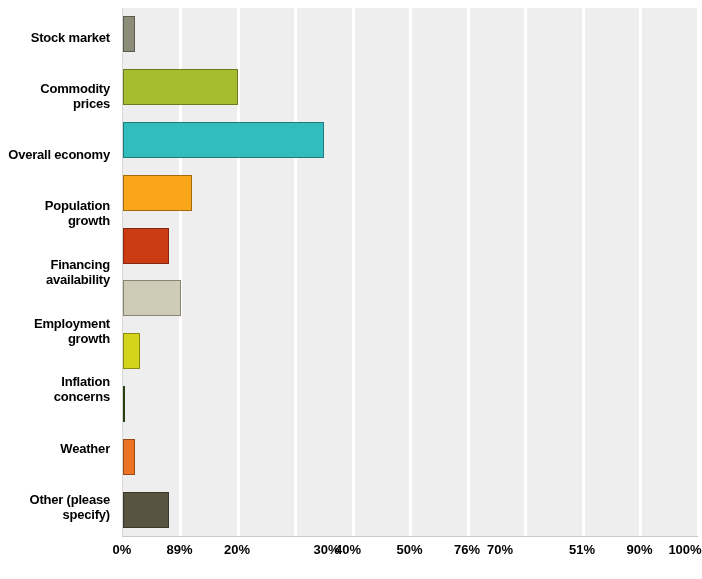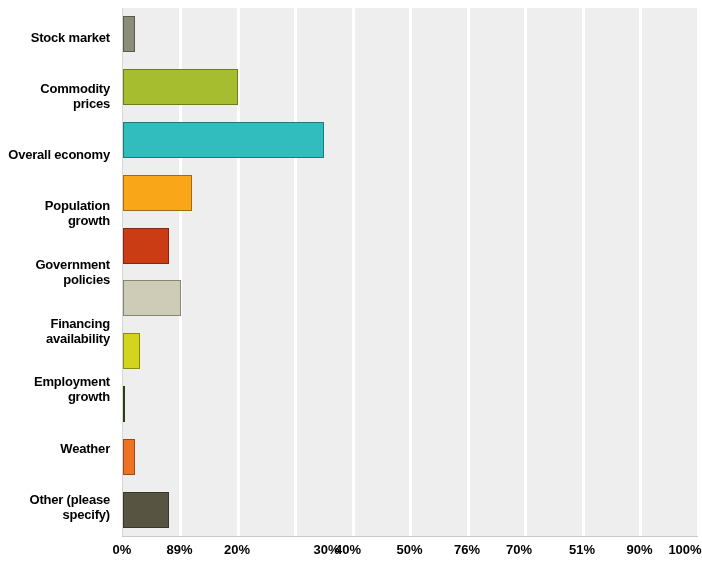--- a/index.html
+++ b/index.html
@@ -123,27 +123,27 @@
       <div class="cat-label">
         <span>Commodity<br>prices</span>
       </div>
       <div class="cat-label">
         <span>Overall economy</span>
       </div>
       <div class="cat-label">
         <span>Population<br>growth</span>
       </div>
       <div class="cat-label">
-        <span>Government<br>policies</span>
-      </div>
-      <div class="cat-label">
         <span>Financing<br>availability</span>
       </div>
       <div class="cat-label">
         <span>Employment<br>growth</span>
+      </div>
+      <div class="cat-label">
+        <span>Inflation<br>concerns</span>
       </div>
       <div class="cat-label">
         <span>Weather</span>
       </div>
       <div class="cat-label">
         <span>Other (please<br>specify)</span>
       </div>
     </div>
 
   <div id="plot-area">
@@ -195,19 +195,19 @@
 
   <div id="x-axis-line"></div>
   <div id="x-axis-labels">
       <div class="x-tick" style="left: 122px;">0%</div>
       <div class="x-tick" style="left: 179.5px;">89%</div>
       <div class="x-tick" style="left: 237px;">20%</div>
       <div class="x-tick" style="left: 294.5px; margin-left: 32px;">30%</div>
       <div class="x-tick" style="left: 348px;">40%</div>
       <div class="x-tick" style="left: 409.5px;">50%</div>
       <div class="x-tick" style="left: 467px;">76%</div>
-      <div class="x-tick" style="left: 519px; text-align: right;">70%</div>
+      <div class="x-tick" style="left: 500px; text-align: right;">70%</div>
       <div class="x-tick" style="left: 582px;">51%</div>
       <div class="x-tick" style="left: 639.5px;">90%</div>
       <div class="x-tick" style="left: 685px;">100%</div>
     </div>
 
 </div>
 
 </body></html>

